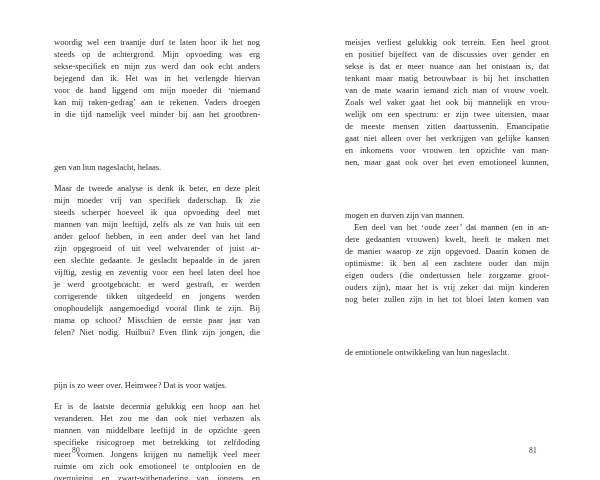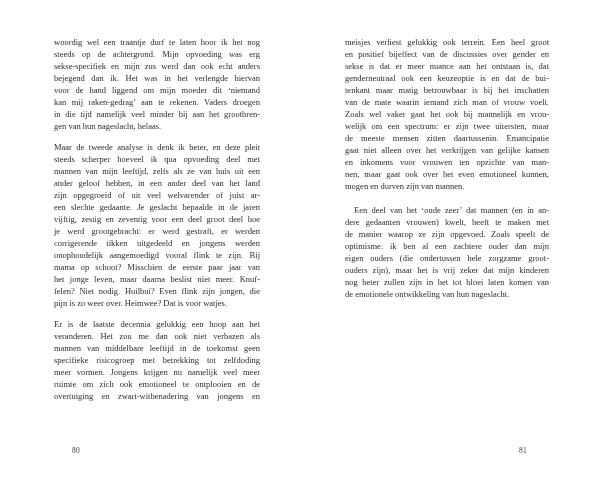--- a/index.html
+++ b/index.html
@@ -23,102 +23,102 @@
     position: absolute;
     top: 36px;
     color: #2e2c2a;
     font-size: 8.5px;
     line-height: 12px;
   }
   .text-col.left  { left: 54px;  width: 206px; }
   .text-col.right { left: 345px; width: 204px; }
   .para { margin: 0; padding: 0; }
   .para.gap { margin-top: 9px; }
-  .para.indent .line:first-child { text-indent: 9px; margin-top: 12px; }
+  .para.indent .line:first-child { text-indent: 9px; }
   .line {
     text-align: justify;
     text-align-last: justify;
   }
   .line.para-end {
     text-align-last: left;
+    margin-top: 41px;
   }
   .pagenum {
     position: absolute;
     top: 446px;
     font-size: 7.5px;
     line-height: 10px;
     color: #3a3836;
     letter-spacing: 0.3px;
   }
   .pagenum.left  { left: 72px; }
-  .pagenum.right { right: 73px; }
+  .pagenum.right { right: 63px; }
 </style>
 </head>
 <body>
 
 <div class="spread">
 
   <div class="text-col left">
       <div class="para">
         <div class="line">woordig wel een traantje durf te laten hoor ik het nog</div>
         <div class="line">steeds op de achtergrond. Mijn opvoeding was erg</div>
         <div class="line">sekse-specifiek en mijn zus werd dan ook echt anders</div>
         <div class="line">bejegend dan ik. Het was in het verlengde hiervan</div>
         <div class="line">voor de hand liggend om mijn moeder dit ‘niemand</div>
         <div class="line">kan mij raken-gedrag’ aan te rekenen. Vaders droegen</div>
         <div class="line">in die tijd namelijk veel minder bij aan het grootbren-</div>
         <div class="line para-end">gen van hun nageslacht, helaas.</div>
       </div>
       <div class="para gap">
         <div class="line">Maar de tweede analyse is denk ik beter, en deze pleit</div>
+        <div class="line">mijn moeder vrij van specifiek daderschap. Ik zie</div>
         <div class="line">steeds scherper hoeveel ik qua opvoeding deel met</div>
         <div class="line">mannen van mijn leeftijd, zelfs als ze van huis uit een</div>
         <div class="line">ander geloof hebben, in een ander deel van het land</div>
         <div class="line">zijn opgegroeid of uit veel welvarender of juist ar-</div>
         <div class="line">een slechte gedaante. Je geslacht bepaalde in de jaren</div>
-        <div class="line">vijftig, zestig en zeventig voor een deel groot deel hoe</div>
+        <div class="line">vijftig, zestig en zeventig voor een heel laten deel hoe</div>
         <div class="line">je werd grootgebracht: er werd gestraft, er werden</div>
         <div class="line">corrigerende tikken uitgedeeld en jongens werden</div>
         <div class="line">onophoudelijk aangemoedigd vooral flink te zijn. Bij</div>
         <div class="line">mama op schoot? Misschien de eerste paar jaar van</div>
-        <div class="line">het jonge leven, maar daarna beslist niet meer. Knuf-</div>
         <div class="line">felen? Niet nodig. Huilbui? Even flink zijn jongen, die</div>
         <div class="line para-end">pijn is zo weer over. Heimwee? Dat is voor watjes.</div>
       </div>
       <div class="para gap">
         <div class="line">Er is de laatste decennia gelukkig een hoop aan het</div>
         <div class="line">veranderen. Het zou me dan ook niet verbazen als</div>
-        <div class="line">mannen van middelbare leeftijd in de toekomst geen</div>
+        <div class="line">mannen van middelbare leeftijd in de opzichte geen</div>
         <div class="line">specifieke risicogroep met betrekking tot zelfdoding</div>
         <div class="line">meer vormen. Jongens krijgen nu namelijk veel meer</div>
         <div class="line">ruimte om zich ook emotioneel te ontplooien en de</div>
         <div class="line">overtuiging en zwart-witbenadering van jongens en</div>
       </div>
     </div>
 
   <div class="text-col right">
       <div class="para">
         <div class="line">meisjes verliest gelukkig ook terrein. Een heel groot</div>
         <div class="line">en positief bijeffect van de discussies over gender en</div>
         <div class="line">sekse is dat er meer nuance aan het ontstaan is, dat</div>
-        <div class="line">genderneutraal ook een keuzeoptie is en dat de bui-</div>
         <div class="line">tenkant maar matig betrouwbaar is bij het inschatten</div>
         <div class="line">van de mate waarin iemand zich man of vrouw voelt.</div>
         <div class="line">Zoals wel vaker gaat het ook bij mannelijk en vrou-</div>
         <div class="line">welijk om een spectrum: er zijn twee uitersten, maar</div>
         <div class="line">de meeste mensen zitten daartussenin. Emancipatie</div>
         <div class="line">gaat niet alleen over het verkrijgen van gelijke kansen</div>
         <div class="line">en inkomens voor vrouwen ten opzichte van man-</div>
         <div class="line">nen, maar gaat ook over het even emotioneel kunnen,</div>
         <div class="line para-end">mogen en durven zijn van mannen.</div>
       </div>
       <div class="para indent">
         <div class="line">Een deel van het ‘oude zeer’ dat mannen (en in an-</div>
         <div class="line">dere gedaanten vrouwen) kwelt, heeft te maken met</div>
-        <div class="line">de manier waarop ze zijn opgevoed. Zoals speelt de</div>
+        <div class="line">de manier waarop ze zijn opgevoed. Daarin komen de</div>
         <div class="line">optimisme: ik ben al een zachtere ouder dan mijn</div>
         <div class="line">eigen ouders (die ondertussen hele zorgzame groot-</div>
         <div class="line">ouders zijn), maar het is vrij zeker dat mijn kinderen</div>
         <div class="line">nog beter zullen zijn in het tot bloei laten komen van</div>
         <div class="line para-end">de emotionele ontwikkeling van hun nageslacht.</div>
       </div>
     </div>
 
   <div class="pagenum left">80</div>
 

